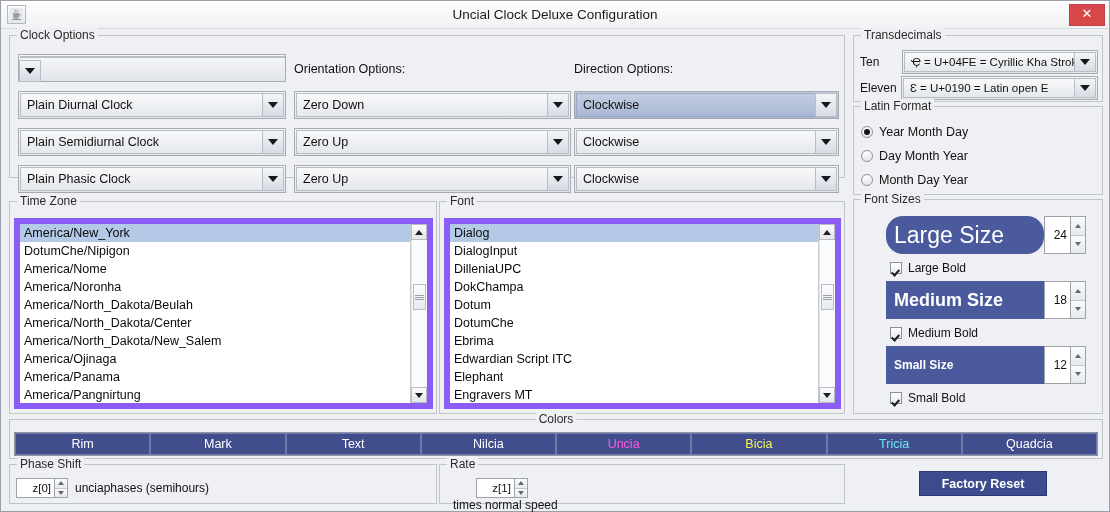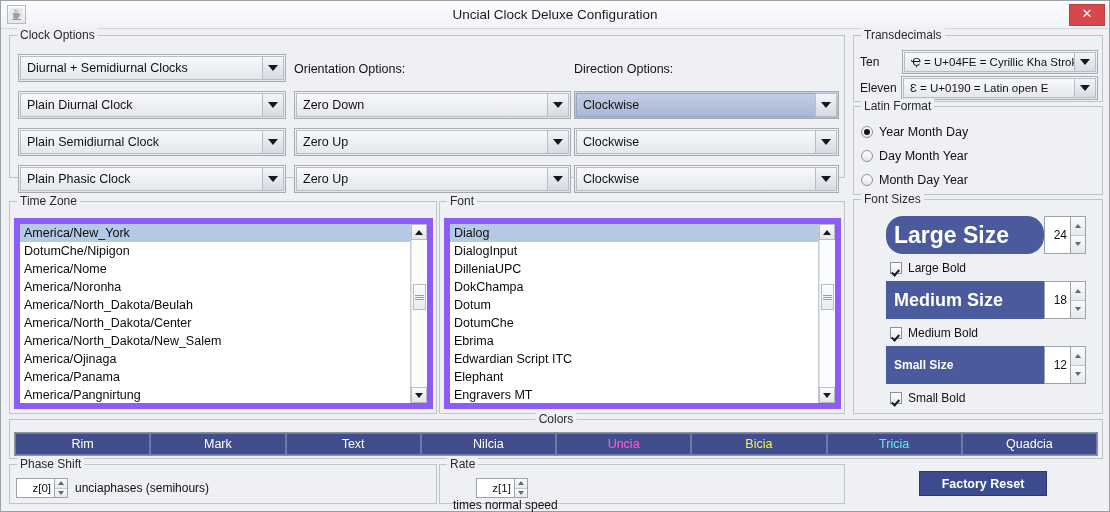--- a/index.html
+++ b/index.html
@@ -422,21 +422,21 @@
     <div id="title-text">Uncial Clock Deluxe Configuration</div>
     <div id="close-btn">✕</div>
   </div>
 
   <div class="panel" style="left:8px; top:34px; width:836px; height:143px;">
     <div class="legend">Clock Options</div>
 
     <div class="col-label" style="left:284px; top:26px;">Orientation Options:</div>
     <div class="col-label" style="left:564px; top:26px;">Direction Options:</div>
 
-    <div class="combo" style="left:8px; top:18px; width:268px;">
+    <div class="combo" style="left:8px; top:18px; width:268px;flex-direction:column;">
       <div class="val">Diurnal + Semidiurnal Clocks</div>
       <div class="arrow">
           <div class="tri-down"></div>
         </div>
     </div>
 
     <div class="combo" style="left:8px; top:55px; width:268px;">
       <div class="val">Plain Diurnal Clock</div>
       <div class="arrow">
           <div class="tri-down"></div>
@@ -534,21 +534,21 @@
     <div class="radio-row" style="left:7px; top:66px;">
       <span class="radio"></span>
       <span>Month Day Year</span>
     </div>
   </div>
 
   <div class="panel" style="left:852px; top:198px; width:250px; height:215px;">
     <div class="legend">Font Sizes</div>
 
     <div class="fs-row" style="left:32px; top:16px; width:200px; height:38px;">
-      <div class="fs-preview" style="flex:1 1 auto; background:#4a5a9c; font-size:23px; font-weight:bold;border-radius:17px;">Large Size</div>
+      <div class="fs-preview" style="flex:1 1 auto; background:#4a5a9c; font-size:23px; font-weight:normal;border-radius:17px;">Large Size</div>
       <div class="fs-spin-val">24</div>
       <div class="fs-spin-btns">
         <div>
             <div class="tri-up-xs"></div>
           </div>
         <div>
             <div class="tri-down-xs"></div>
           </div>
       </div>
     </div>

